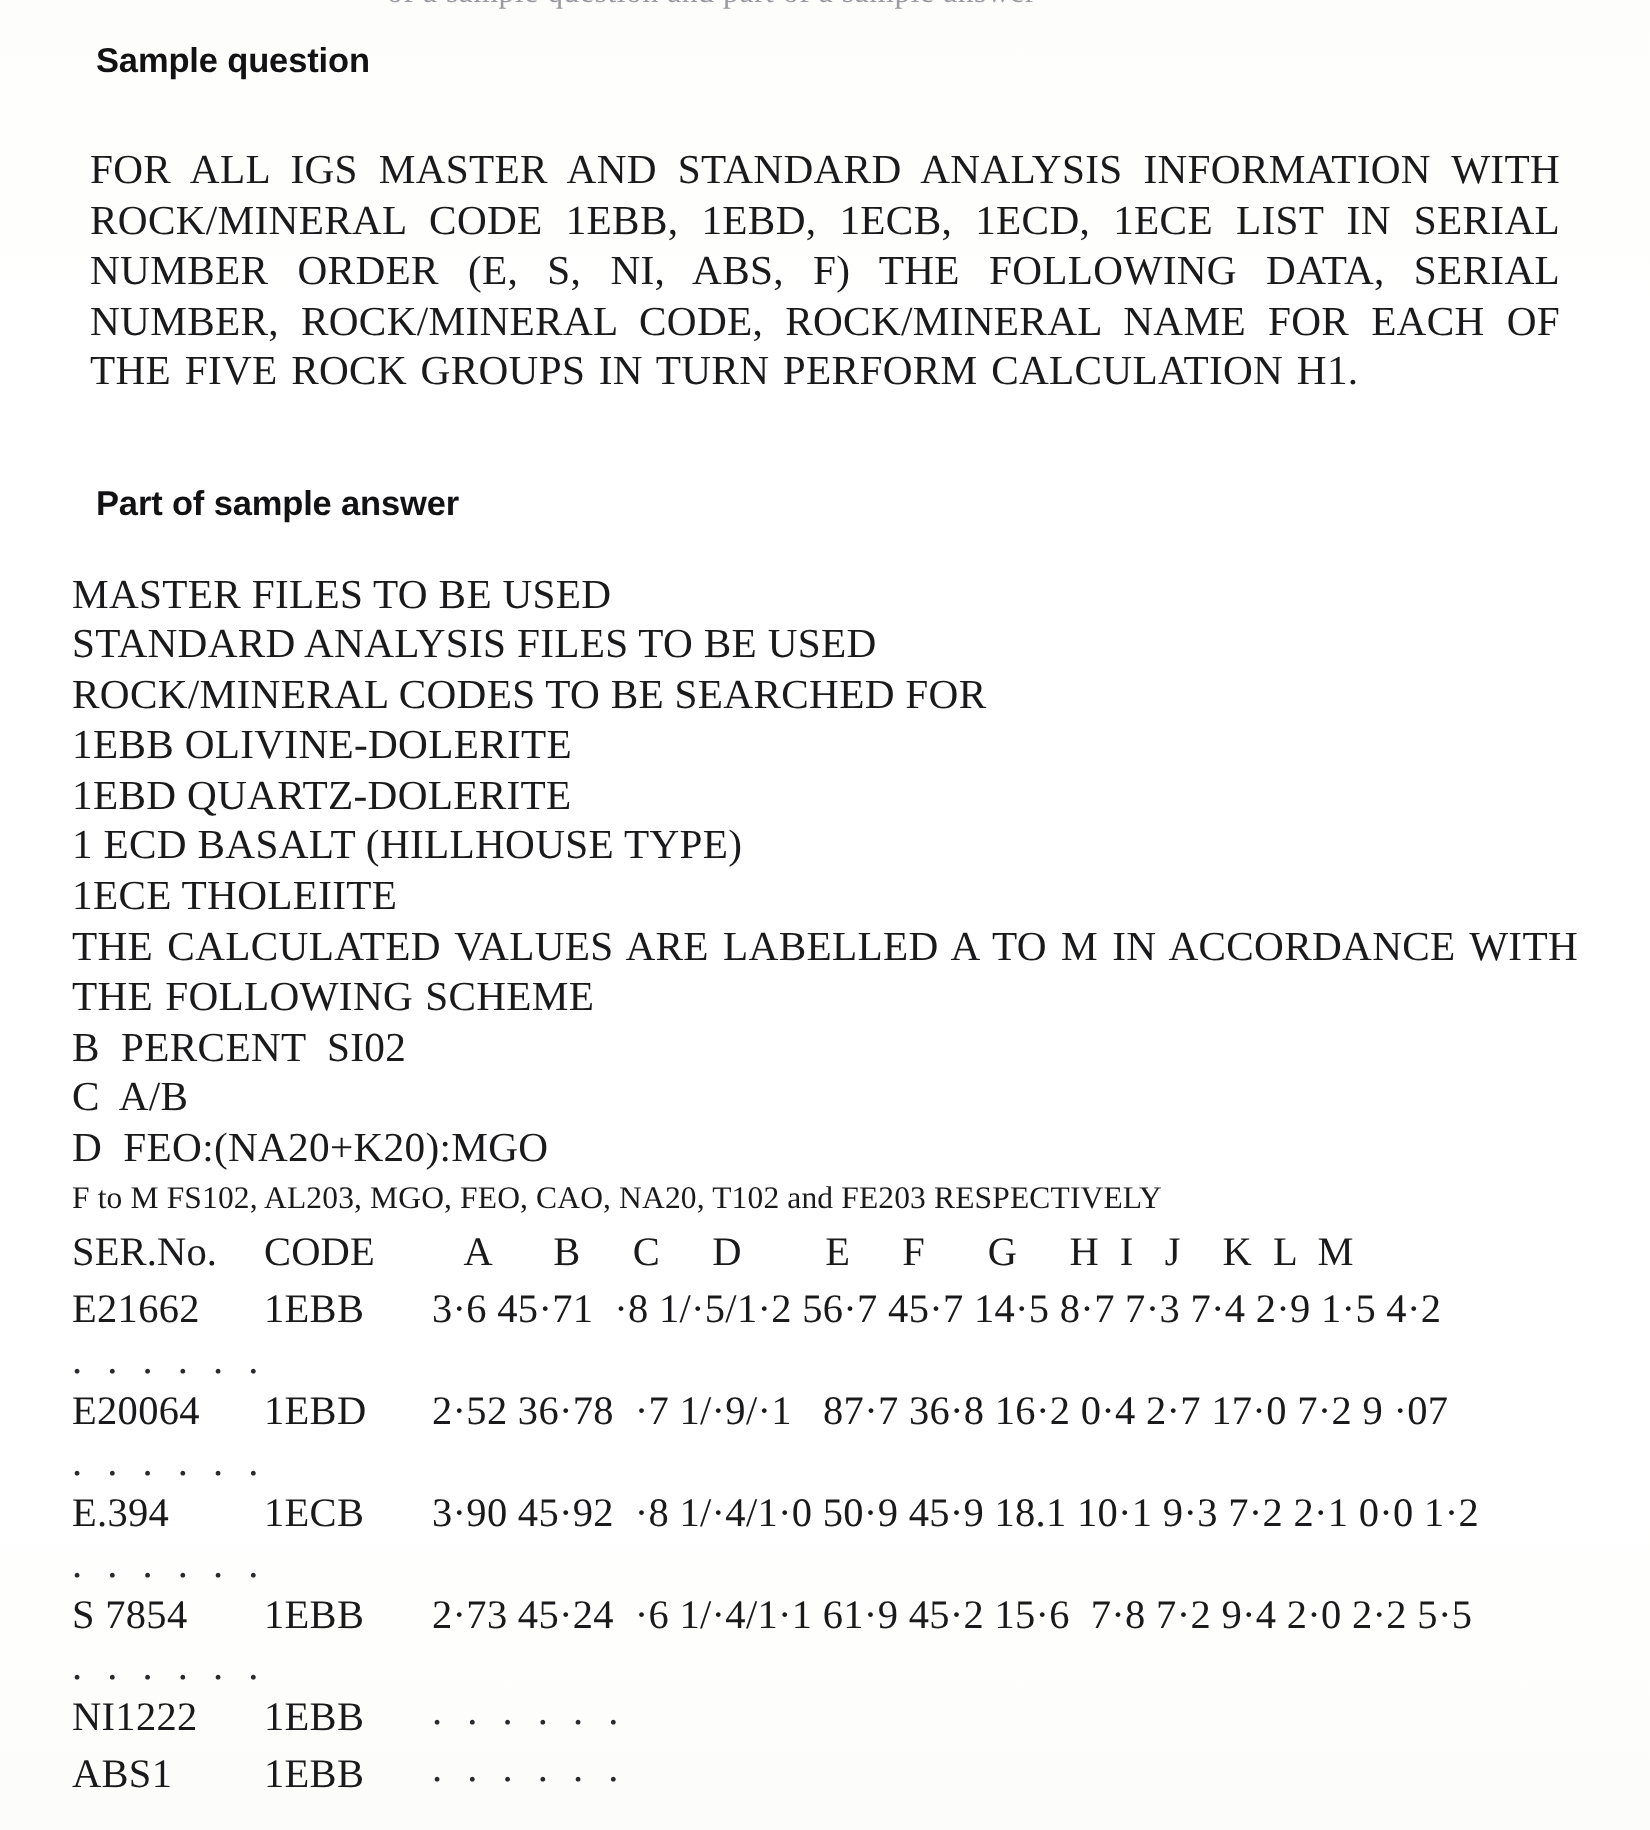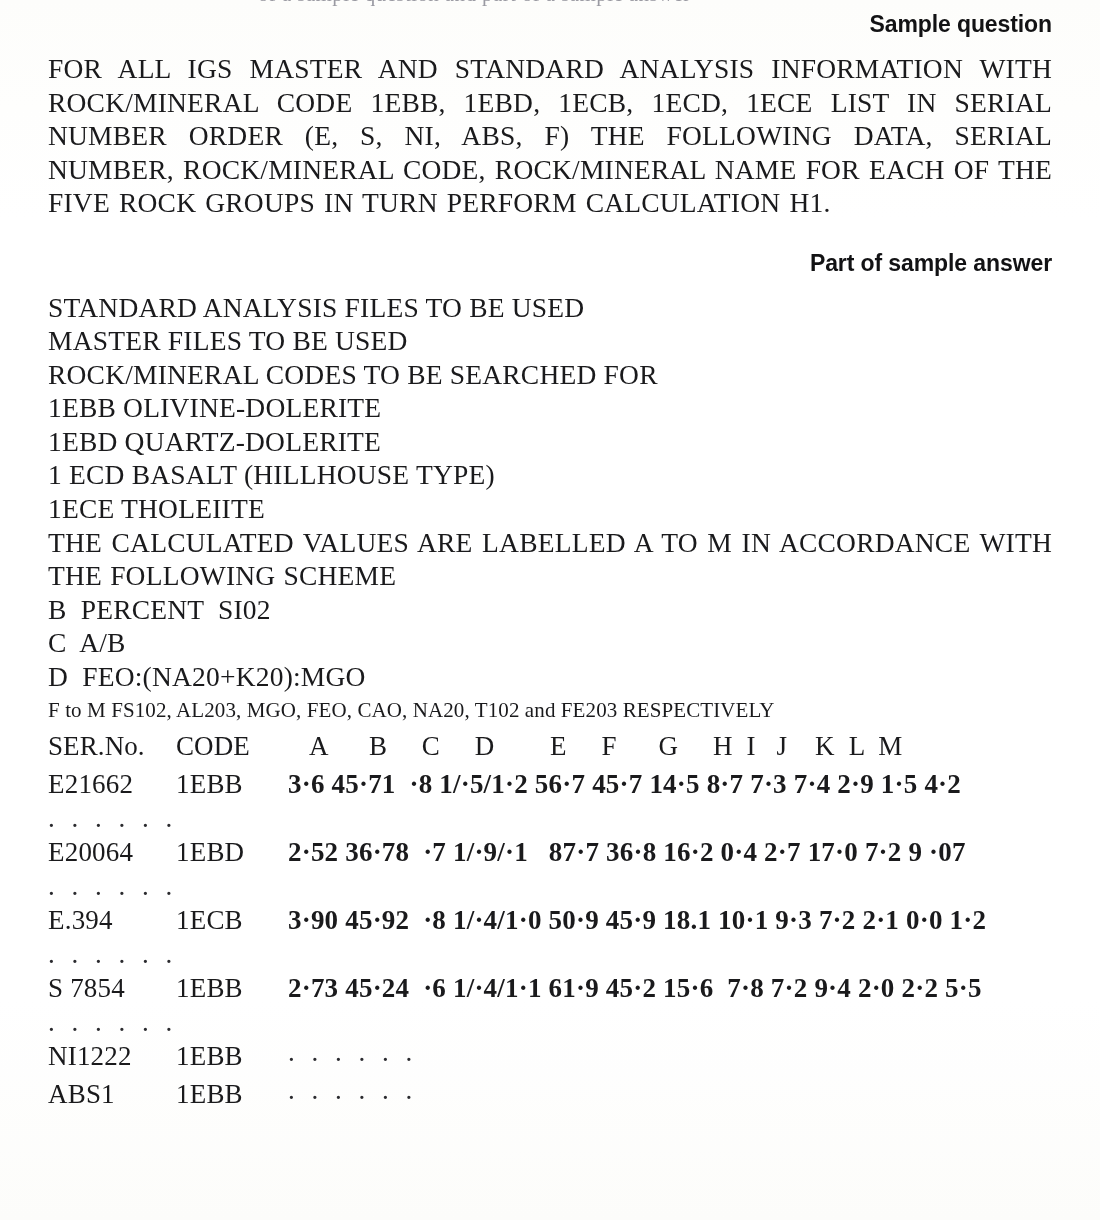--- a/index.html
+++ b/index.html
@@ -52,33 +52,32 @@
     white-space: nowrap;
   }
 
   
   .sec-head {
     font-family: "Liberation Sans", "DejaVu Sans", sans-serif;
     font-weight: bold;
     font-size: 23px;
     letter-spacing: -0.1px;
     color: #121214;
-    margin: 0;
+    margin: 16px;
     padding: 0;
-    text-align: right;
   }
 
   
   .para {
     font-size: 27.5px;
     line-height: 33.5px;
     letter-spacing: .2px;
     text-align: justify;
     text-align-last: left;
-    margin: 0;
+    margin: 12px;
     word-spacing: 2px;
   }
 
   
   .line {
     font-size: 27.5px;
     line-height: 33.6px;
     letter-spacing: .2px;
     white-space: pre;
     margin: 0;
@@ -128,21 +127,20 @@
     letter-spacing: 5px;
     color: #2a2a2e;
     white-space: pre;
   }
   .ellip-indent { padding-left: 0px; }
 
   .vals {
     display: inline-block;
     white-space: pre;
     font-variant-numeric: lining-nums;
-    font-weight: bold;
   }
 </style>
 </head>
 <body>
 
 <div id="page">
   <div id="content">
 
     <div class="clipped-top">
       <span>of a sample question and part of a sample answer</span>
@@ -153,22 +151,22 @@
     <div class="gap-m"></div>
 
     <p class="para">FOR ALL IGS MASTER AND STANDARD ANALYSIS INFORMATION WITH ROCK/MINERAL CODE 1EBB, 1EBD, 1ECB, 1ECD, 1ECE LIST IN SERIAL NUMBER ORDER (E, S, NI, ABS, F) THE FOLLOWING DATA, SERIAL NUMBER, ROCK/MINERAL CODE, ROCK/MINERAL NAME FOR EACH OF THE FIVE ROCK GROUPS IN TURN PERFORM CALCULATION H1.</p>
 
     <div class="gap-xl"></div>
 
     <h2 class="sec-head">Part of sample answer</h2>
 
     <div class="gap-m"></div>
 
+    <div class="line">MASTER FILES TO BE USED</div>
     <div class="line">STANDARD ANALYSIS FILES TO BE USED</div>
-    <div class="line">MASTER FILES TO BE USED</div>
     <div class="line">ROCK/MINERAL CODES TO BE SEARCHED FOR</div>
 
     <div class="line">1EBB OLIVINE-DOLERITE</div>
     <div class="line">1EBD QUARTZ-DOLERITE</div>
     <div class="line">1 ECD BASALT (HILLHOUSE TYPE)</div>
     <div class="line">1ECE THOLEIITE</div>
 
     <div class="line wrap">THE CALCULATED VALUES ARE LABELLED A TO M IN ACCORDANCE WITH THE FOLLOWING SCHEME</div>
 
     <div class="line">B  PERCENT  SI02</div>

